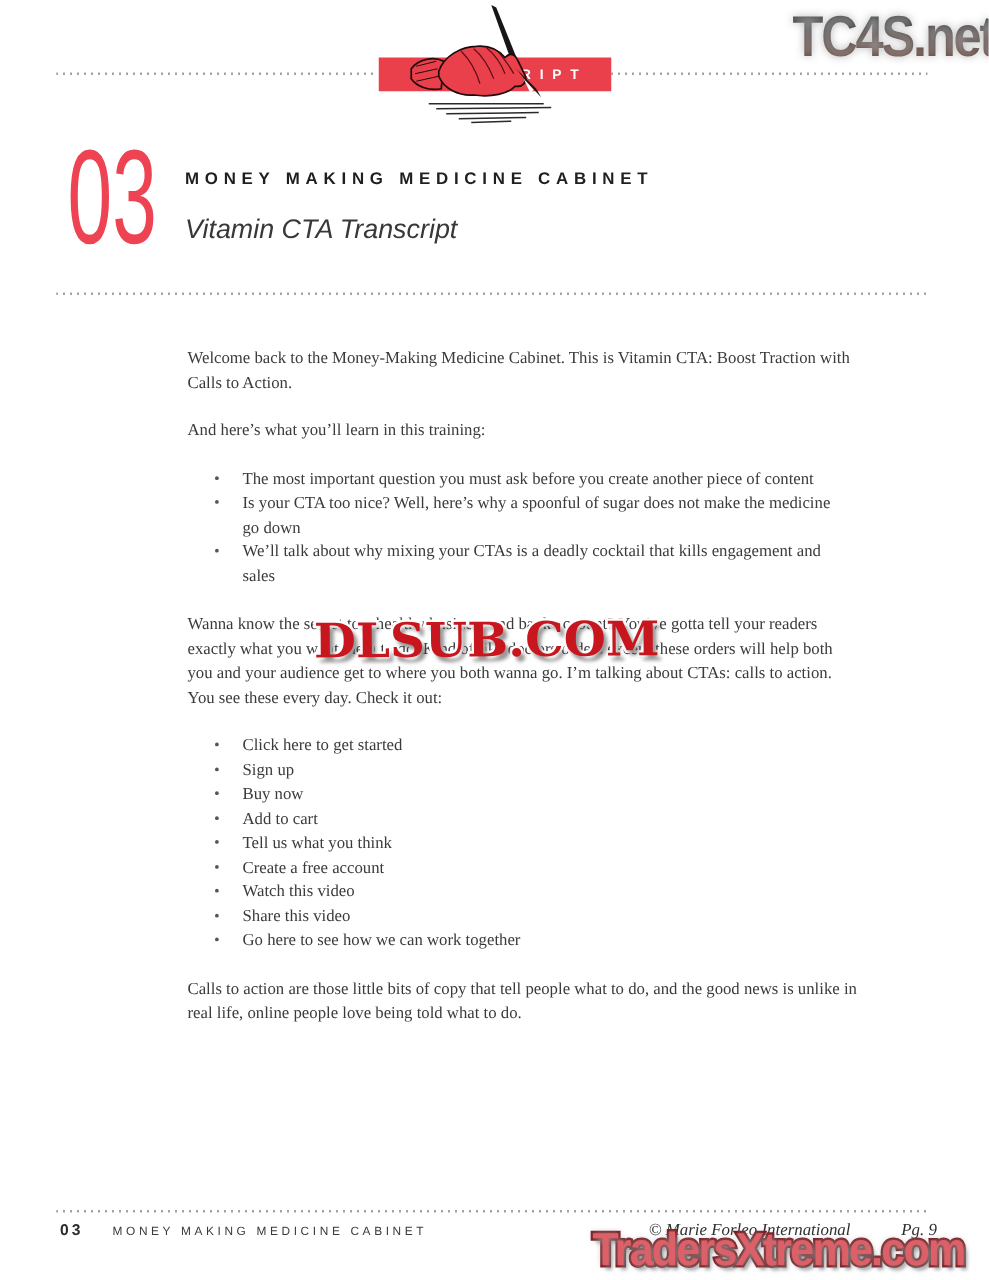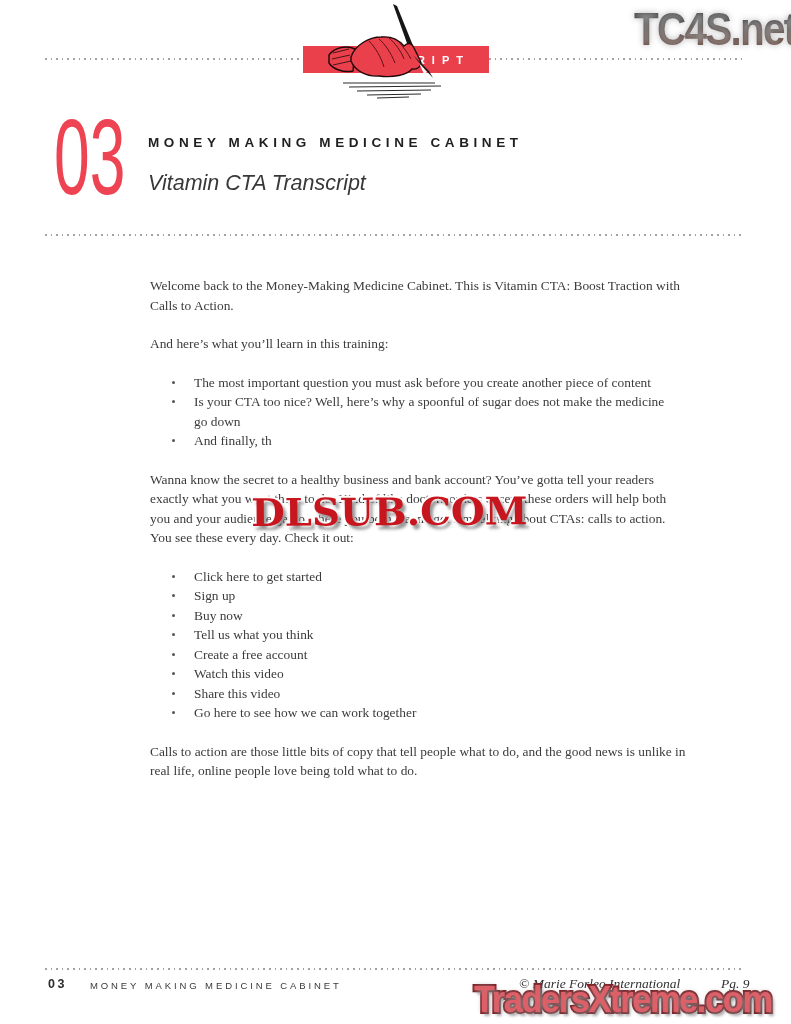--- a/index.html
+++ b/index.html
@@ -150,27 +150,28 @@
   <div class="chapter-number">03</div>
   <div class="chapter-title">MONEY MAKING MEDICINE CABINET</div>
   <div class="chapter-subtitle">Vitamin CTA Transcript</div>
 
   <div class="body-copy">
     <p>Welcome back to the Money-Making Medicine Cabinet. This is Vitamin CTA: Boost Traction with Calls to Action.</p>
     <p>And here’s what you’ll learn in this training:</p>
     <ul>
       <li>The most important question you must ask before you create another piece of content</li>
       <li>Is your CTA too nice? Well, here’s why a spoonful of sugar does not make the medicine go down</li>
-      <li>And finally, th</li>
+      <li>We’ll talk about why mixing your CTAs is a deadly cocktail that kills engagement and sales</li>
     </ul>
     <p>Wanna know the secret to a healthy business and bank account? You’ve gotta tell your readers exactly what you want them to do. Kind of like doctors orders except these orders will help both you and your audience get to where you both wanna go. I’m talking about CTAs: calls to action. You see these every day. Check it out:</p>
     <ul>
       <li>Click here to get started</li>
       <li>Sign up</li>
       <li>Buy now</li>
+      <li>Add to cart</li>
       <li>Tell us what you think</li>
       <li>Create a free account</li>
       <li>Watch this video</li>
       <li>Share this video</li>
       <li>Go here to see how we can work together</li>
     </ul>
     <p>Calls to action are those little bits of copy that tell people what to do, and the good news is unlike in real life, online people love being told what to do.</p>
   </div>
 
   <div class="wm-dlsub">DLSUB.COM</div>

